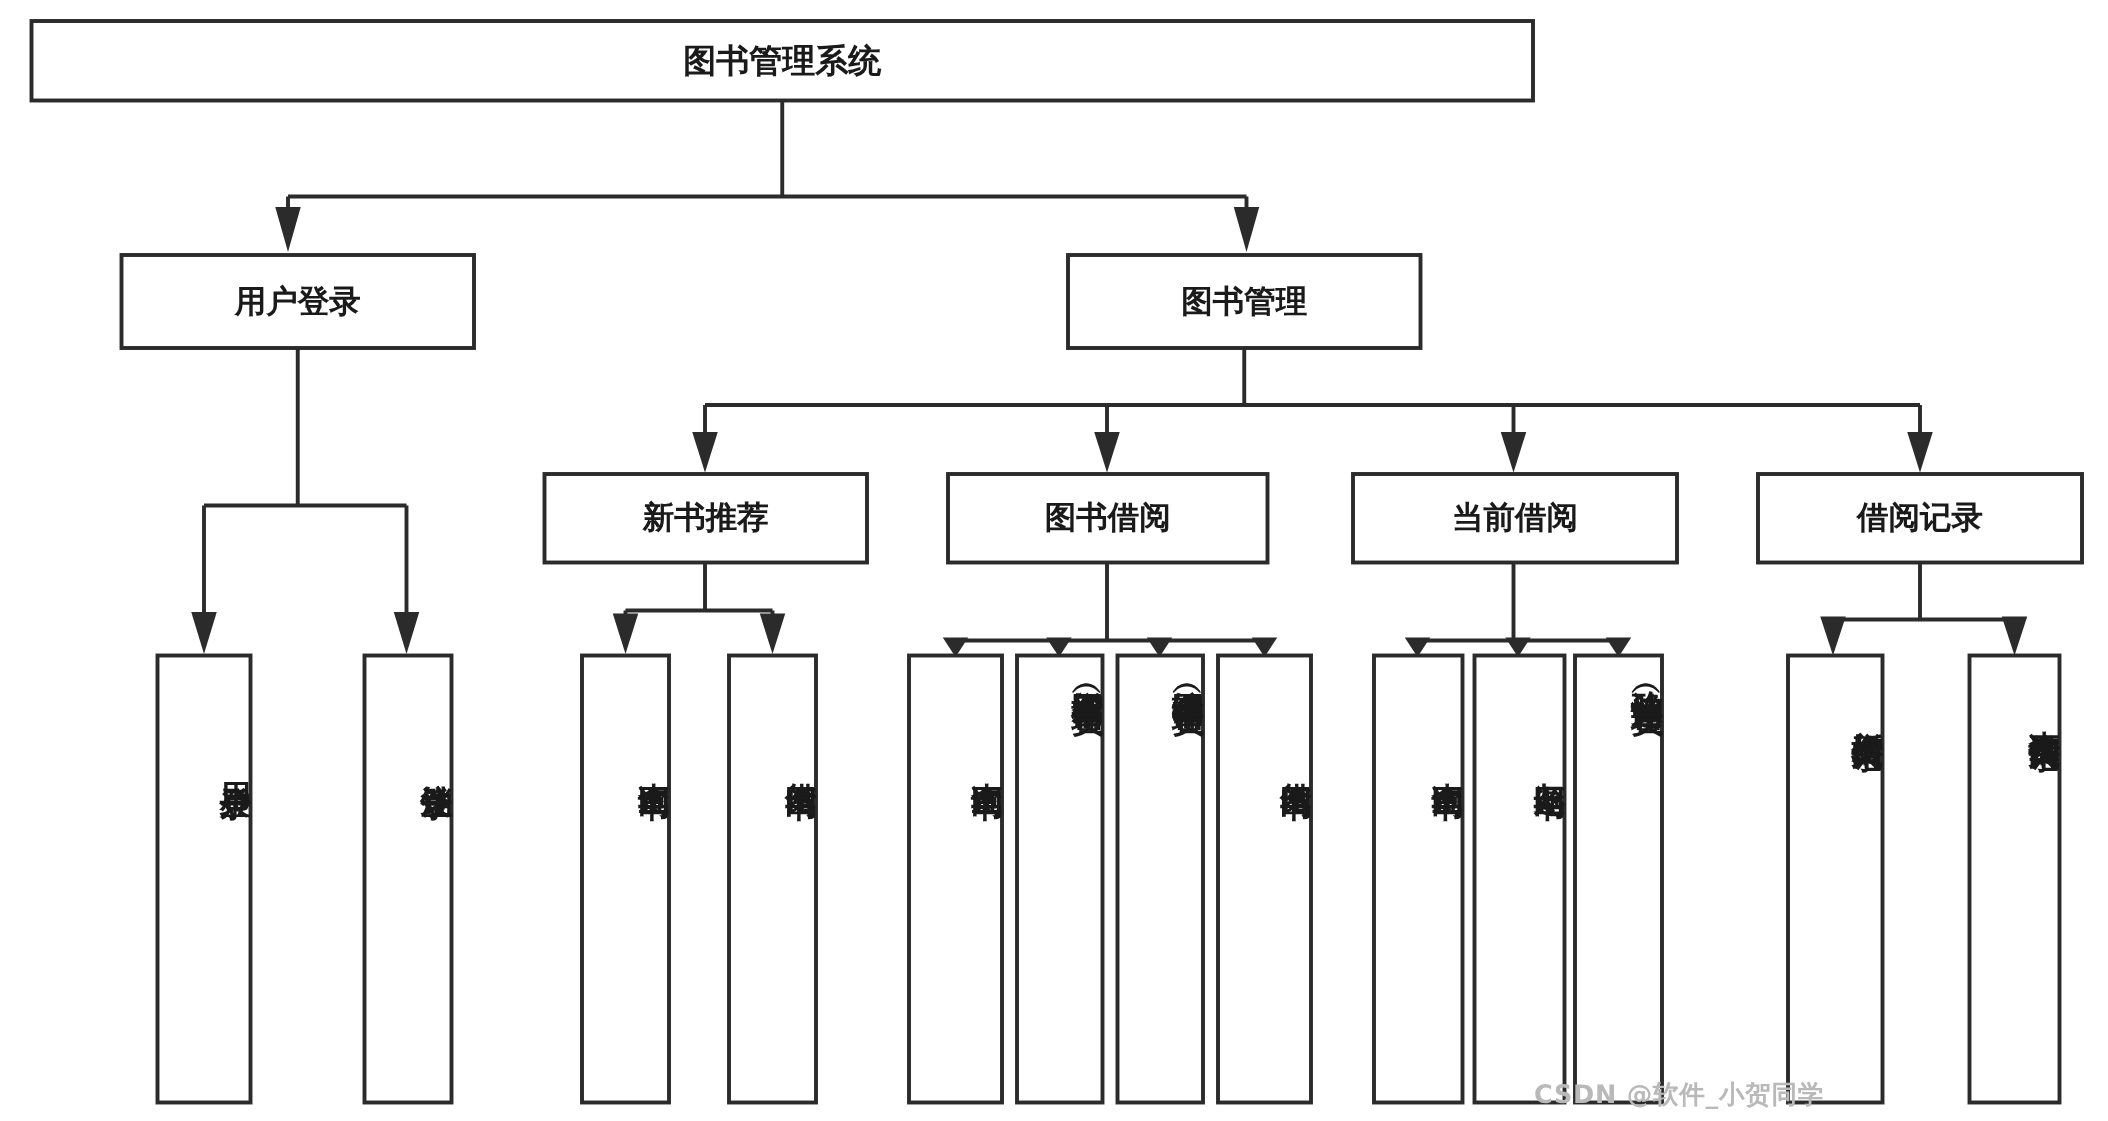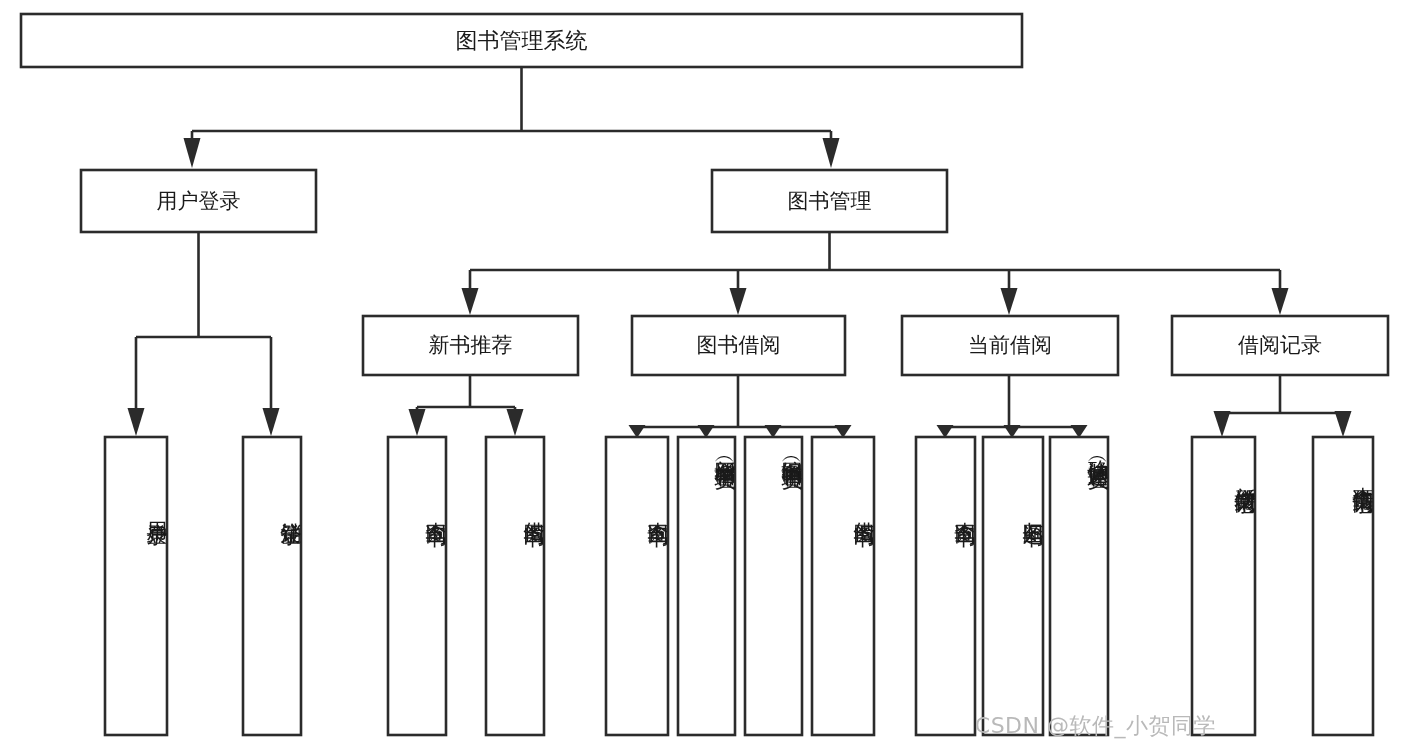--- a/index.html
+++ b/index.html
@@ -11,20 +11,21 @@
     width: 1405px;
     height: 747px;
     font-family: "DejaVu Sans", "Liberation Sans", sans-serif;
     overflow: hidden;
   }
   #diagram-root {
     position: relative;
     width: 1228px;
     height: 747px;
     background: #ffffff;
+    font-weight: bold;
   }
   svg#flow {
     position: absolute;
     left: 0;
     top: 0;
     width: 1405px;
     height: 747px;
     display: block;
   }
   .node-rect {
@@ -64,21 +65,21 @@
     letter-spacing: 1.5px;
     text-align: center;
     pointer-events: none;
     user-select: none;
   }
   .watermark {
     position: absolute;
     right: 12px;
     bottom: 6px;
     font-family: "DejaVu Sans", "Liberation Sans", sans-serif;
-    font-size: 22px;
+    font-size: 17px;
     color: #b9b9b9;
     letter-spacing: 0.5px;
     white-space: nowrap;
   }
 </style>
 </head>
 <body>
 
 <div id="diagram-root">
 

